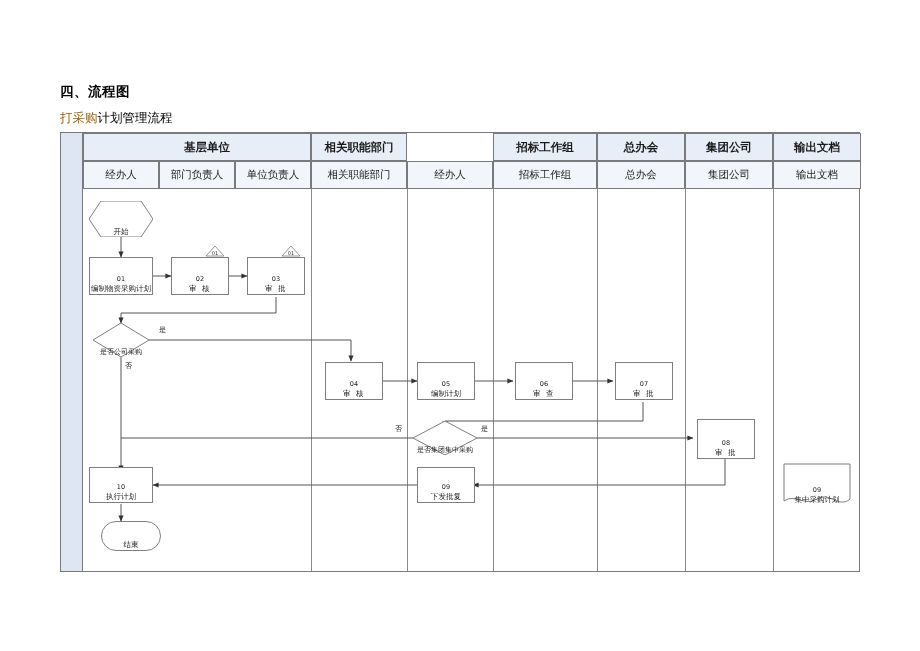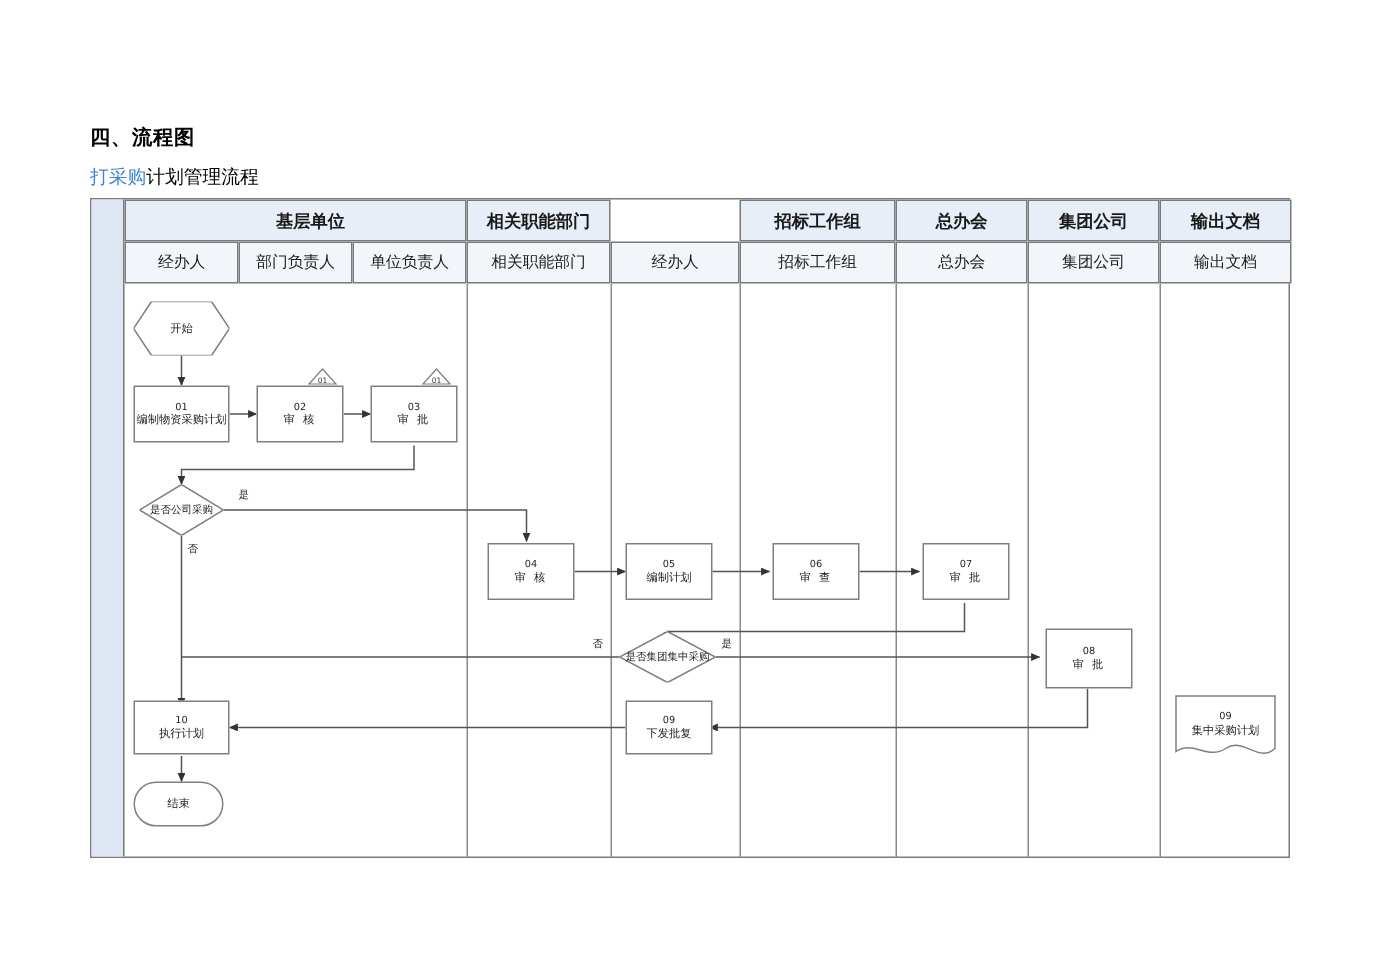--- a/index.html
+++ b/index.html
@@ -27,21 +27,21 @@
     white-space: nowrap;
   }
   #flow-title {
     position: absolute;
     left: 60px;
     top: 110px;
     font-size: 12.5px;
     color: #000000;
     white-space: nowrap;
   }
-  #flow-title .hl { color: #3b82f6; }
+  #flow-title .hl { color: #a16207; }
 
   
   #diagram {
     position: absolute;
     left: 60px;
     top: 132px;
     width: 800px;
     height: 440px;
     border: 1px solid #7a7a7a;
     box-sizing: border-box;
@@ -86,21 +86,21 @@
     height: 383px;
   }
 
   
   .node {
     position: absolute;
     box-sizing: border-box;
     display: flex;
     flex-direction: column;
     align-items: center;
-    justify-content: center;
+    justify-content: flex-end;
     font-size: 7.5px;
     line-height: 1.35;
     color: #1a1a1a;
     text-align: center;
     background: #ffffff;
   }
   .node .num { font-size: 6.5px; }
   .node .lbl { font-size: 7.5px; letter-spacing: 1.5px; }
   .node .lbl.tight { letter-spacing: 0px; }
 
@@ -337,21 +337,21 @@
     <div class="node proc" style="left:356px; top:334px; width:58px; height:36px;">
       <span class="num">09</span>
       <span class="lbl tight">下发批复</span>
     </div>
 
     <div class="node proc" style="left:28px; top:334px; width:64px; height:36px;">
       <span class="num">10</span>
       <span class="lbl tight">执行计划</span>
     </div>
 
-    <div class="node term" style="left:28px; top:388px; width:60px; height:30px;">
+    <div class="node term" style="left:40px; top:388px; width:60px; height:30px;">
       <span class="txt">结束</span>
     </div>
 
 
     <div class="node docnode" style="left:722px; top:330px; width:68px; height:46px;">
       <svg class="shape" style="position:absolute;inset:0;" viewBox="0 0 68 46" preserveAspectRatio="none">
         <path d="M1,1 L67,1 L67,36 C56,46 46,28 34,36 C22,44 12,30 1,38 Z" fill="#ffffff" stroke="#7f7f7f" stroke-width="1"></path>
       </svg>
       <span class="txt">
         <span class="num">09</span><br>

